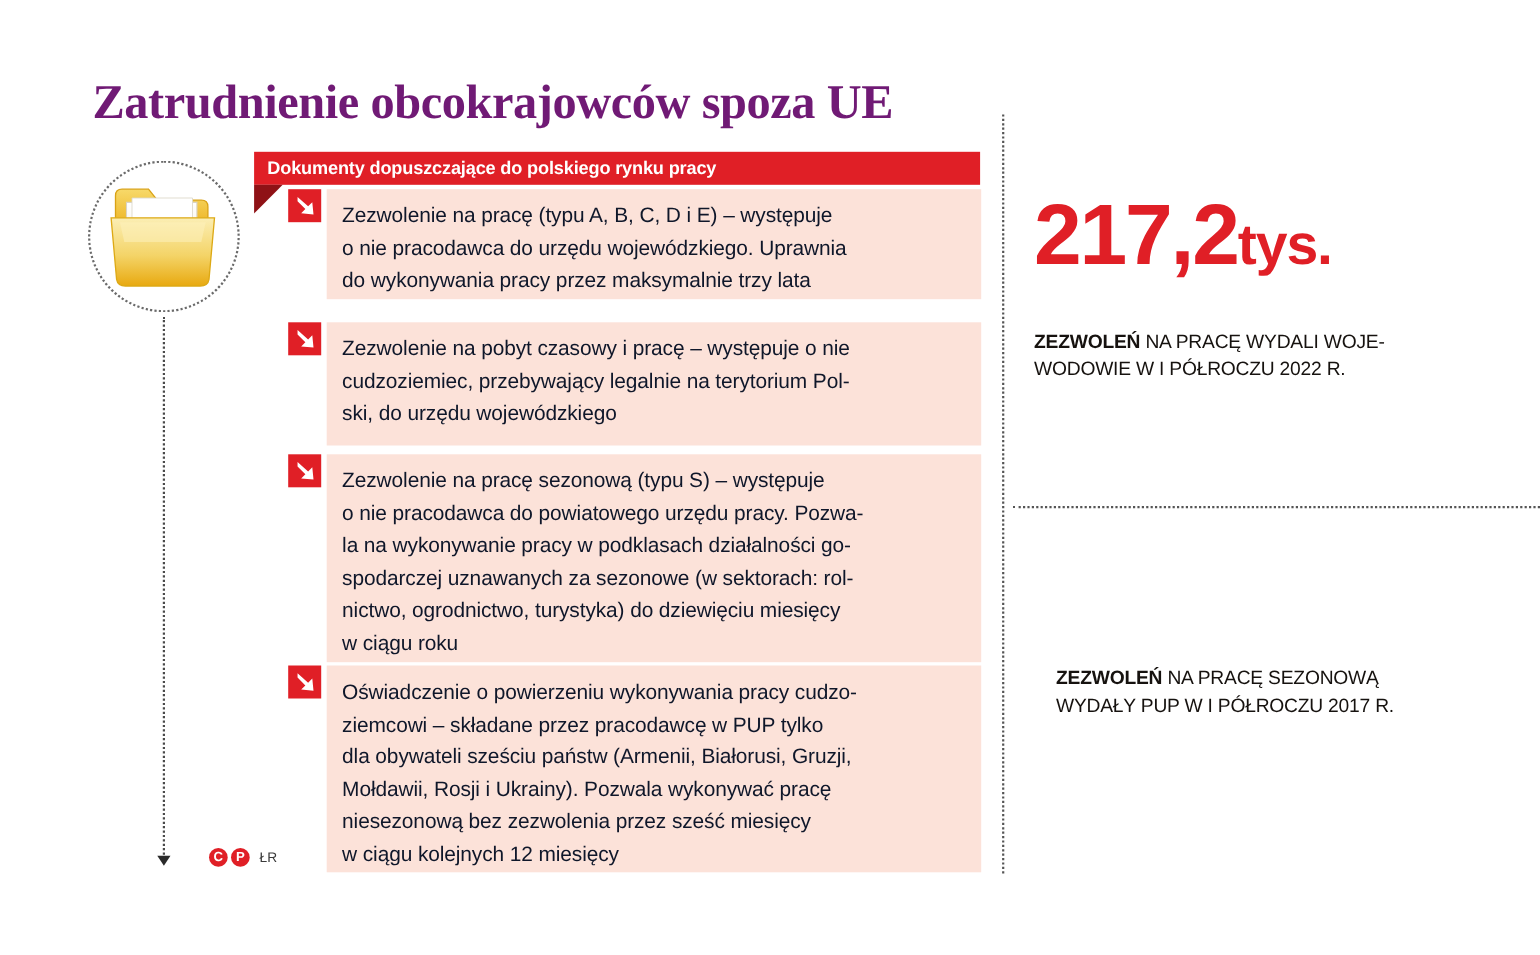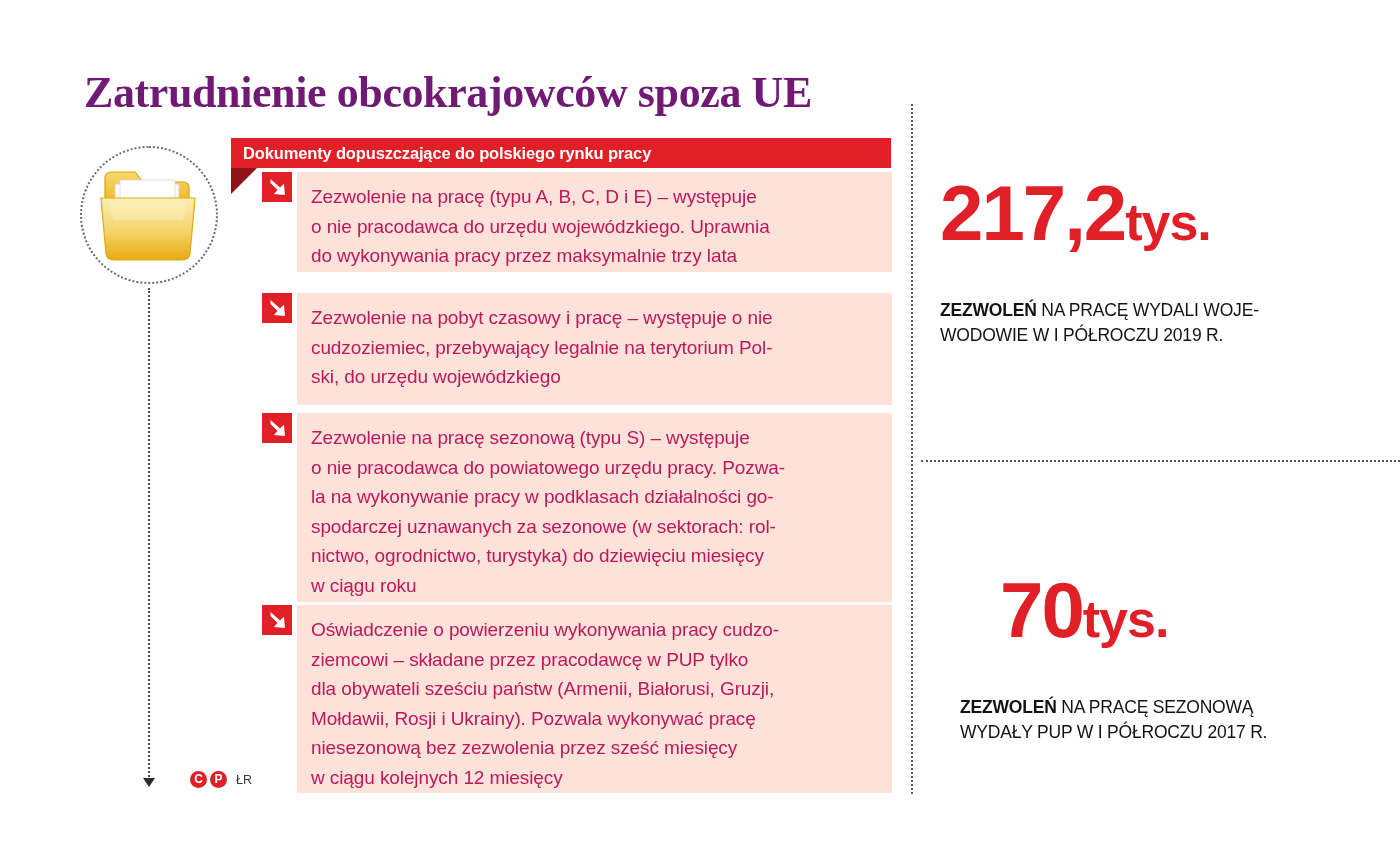--- a/index.html
+++ b/index.html
@@ -122,21 +122,21 @@
     left: 35px;
     top: 0;
     width: 595px;
     background: #fce2d9;
     box-sizing: border-box;
     padding: 10px 14px 12px 14px;
   }
   .doc-text {
     font-size: 19px;
     line-height: 29.5px;
-    color: #be185d;
+    color: #0f172a;
     letter-spacing: -0.1px;
     white-space: pre-line;
   }
 
   
   #v-divider {
     position: absolute;
     left: 911px;
     top: 104px;
     height: 690px;
@@ -300,28 +300,25 @@
 
 <div id="v-divider"></div>
 <div id="h-divider"></div>
 
 <div class="stat-block" style="left:940px; top:168px; width:420px;">
   <div class="stat-value">
     <span class="num">217,2</span><span class="unit">tys.</span>
   </div>
   <div class="stat-caption">
     <b>ZEZWOLEŃ</b><span> NA PRACĘ WYDALI WOJE-
-WODOWIE W I PÓŁROCZU 2019 R.</span>
+WODOWIE W I PÓŁROCZU 2022 R.</span>
   </div>
 </div>
 
 <div class="stat-block" style="left:1000px; top:565px; width:400px;">
-  <div class="stat-value">
-    <span class="num">70</span><span class="unit">tys.</span>
-  </div>
   <div class="stat-caption" style="margin-left:-40px;">
     <b>ZEZWOLEŃ</b><span> NA PRACĘ SEZONOWĄ
 WYDAŁY PUP W I PÓŁROCZU 2017 R.</span>
   </div>
 </div>
 
 <div id="credit">
   <span class="credit-mark">C</span>
   <span class="credit-mark">P</span>
   <span id="credit-author">ŁR</span>

